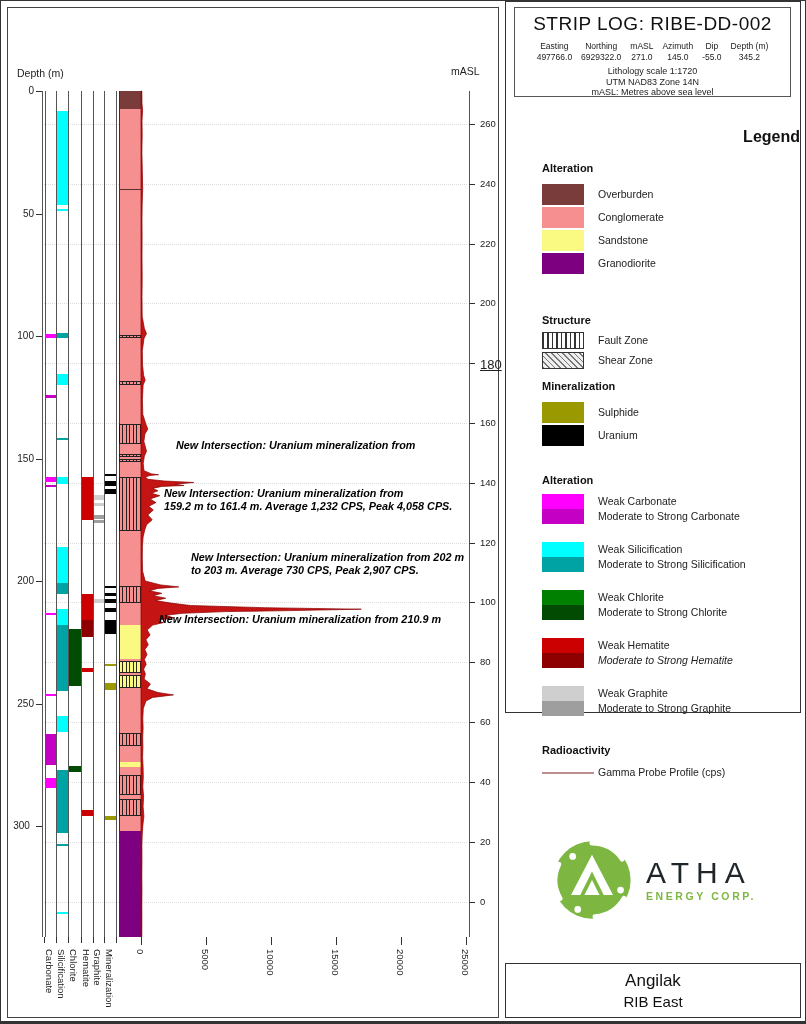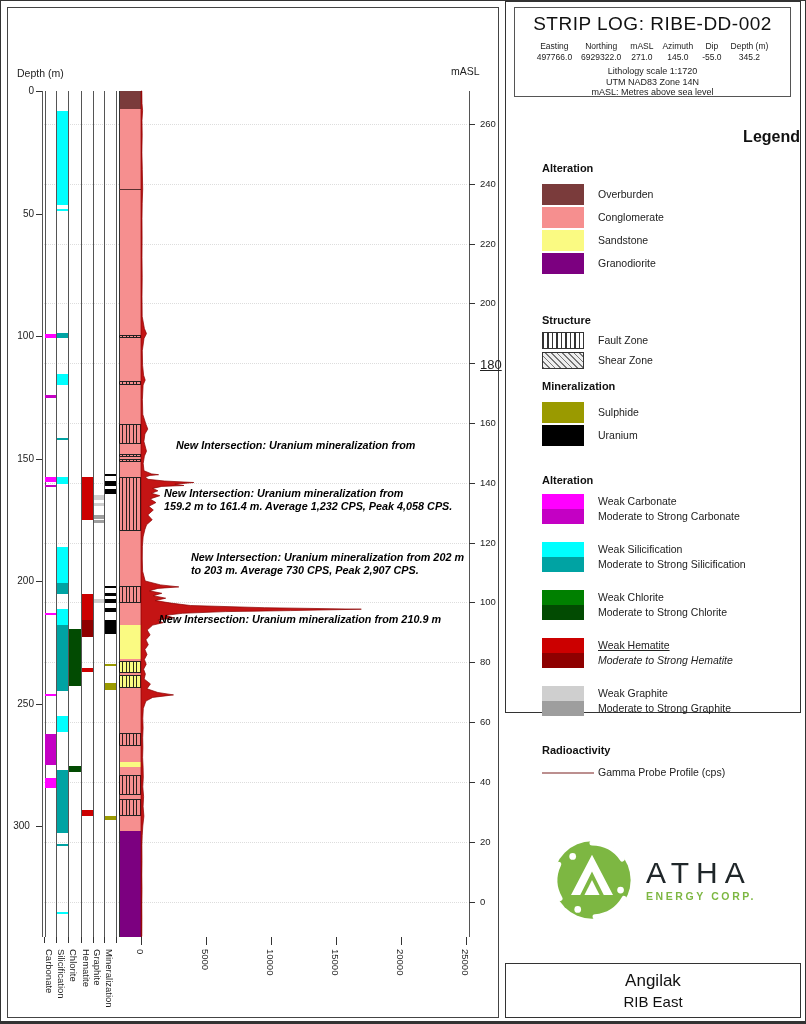--- a/index.html
+++ b/index.html
@@ -300,21 +300,21 @@
         <div class="sw" style="top: 540px; height: 15px; background: rgb(0, 255, 255);"></div>
         <div class="sw" style="top: 555px; height: 15px; background: rgb(0, 163, 163);"></div>
         <div class="sw-lbl" style="top: 541px;">Weak Silicification</div>
         <div class="sw-lbl" style="top: 556px;">Moderate to Strong Silicification</div>
         <div class="sw" style="top: 588px; height: 15px; background: rgb(0, 128, 0);"></div>
         <div class="sw" style="top: 603px; height: 15px; background: rgb(2, 75, 2);"></div>
         <div class="sw-lbl" style="top: 589px;">Weak Chlorite</div>
         <div class="sw-lbl" style="top: 604px;">Moderate to Strong Chlorite</div>
         <div class="sw" style="top: 636px; height: 15px; background: rgb(204, 0, 0);"></div>
         <div class="sw" style="top: 651px; height: 15px; background: rgb(142, 0, 0);"></div>
-        <div class="sw-lbl" style="top: 637px; text-decoration: underline;">Weak Hematite</div>
+        <div class="sw-lbl" style="top: 637px;">Weak Hematite</div>
         <div class="sw-lbl" style="top: 652px; font-style: italic;">Moderate to Strong Hematite</div>
         <div class="sw" style="top: 684px; height: 15px; background: rgb(207, 207, 207);"></div>
         <div class="sw" style="top: 699px; height: 15px; background: rgb(158, 158, 158);"></div>
         <div class="sw-lbl" style="top: 685px;">Weak Graphite</div>
         <div class="sw-lbl" style="top: 700px;">Moderate to Strong Graphite</div>
         <div class="sec-head" style="top: 742px;">Radioactivity</div>
         <div class="sw" style="top: 770px; height: 2px; width: 52px; background: rgb(188, 143, 143);"></div>
         <div class="sw-lbl" style="top: 764px;">Gamma Probe Profile (cps)</div>
       </div>
     <div class="logo">

